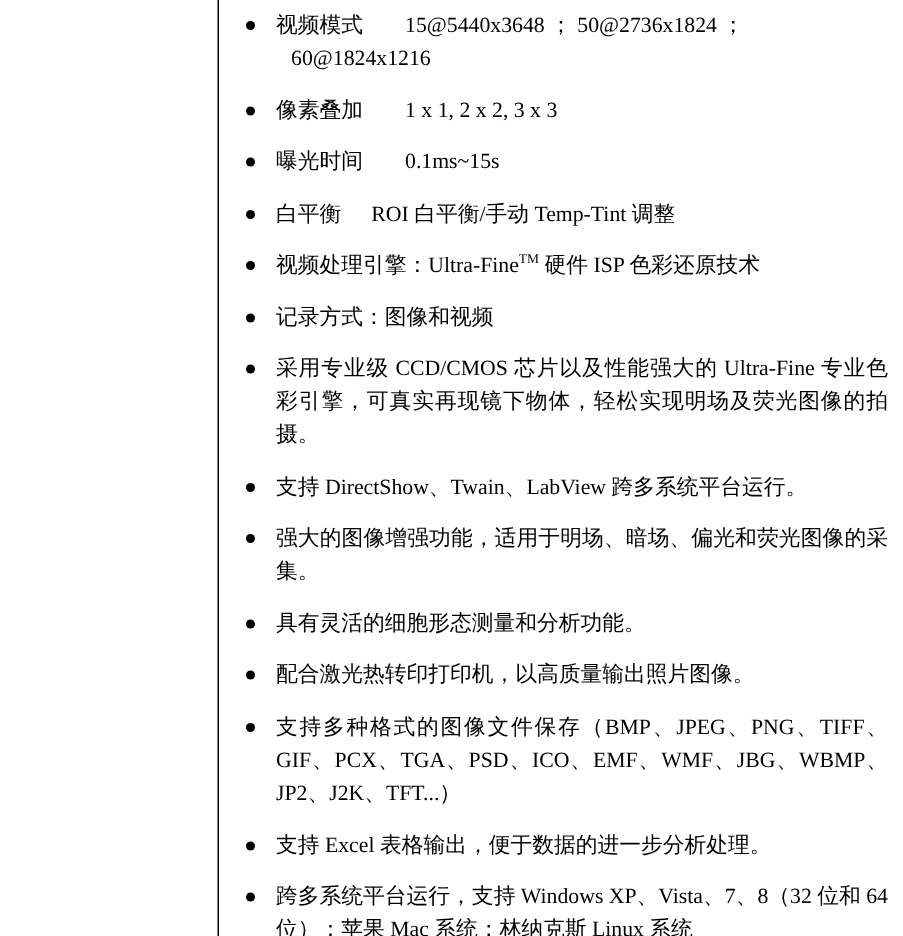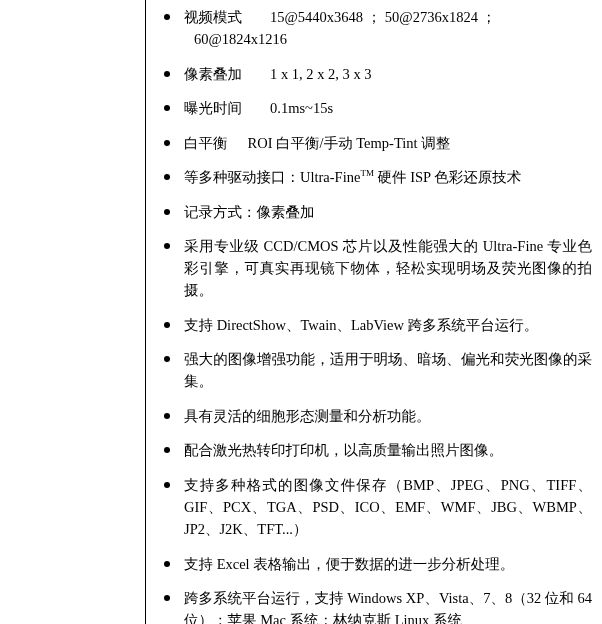--- a/index.html
+++ b/index.html
@@ -97,25 +97,25 @@
 
           <li>
             <span class="gap-lbl">曝光时间</span><span class="sp-lg"></span><span>0.1ms~15s</span>
           </li>
 
           <li>
             <span class="gap-lbl">白平衡</span><span class="sp-md"></span><span>ROI 白平衡/手动 Temp-Tint 调整</span>
           </li>
 
           <li>
-            <span class="gap-lbl">等多种驱动接口：</span><span>Ultra-Fine</span><sup>TM</sup> <span>硬件 ISP 色彩还原技术</span>
+            <span class="gap-lbl">视频处理引擎：</span><span>Ultra-Fine</span><sup>TM</sup> <span>硬件 ISP 色彩还原技术</span>
           </li>
 
           <li>
-            <span>记录方式：像素叠加</span>
+            <span>记录方式：图像和视频</span>
           </li>
 
           <li>
             <span>采用专业级 CCD/CMOS 芯片以及性能强大的 Ultra-Fine 专业色彩引擎，可真实再现镜下物体，轻松实现明场及荧光图像的拍摄。</span>
           </li>
 
           <li>
             <span>支持 </span><span class="u">DirectShow</span><span>、Twain、</span><span class="u">LabView</span><span> 跨多系统平台运行。</span>
           </li>
 

